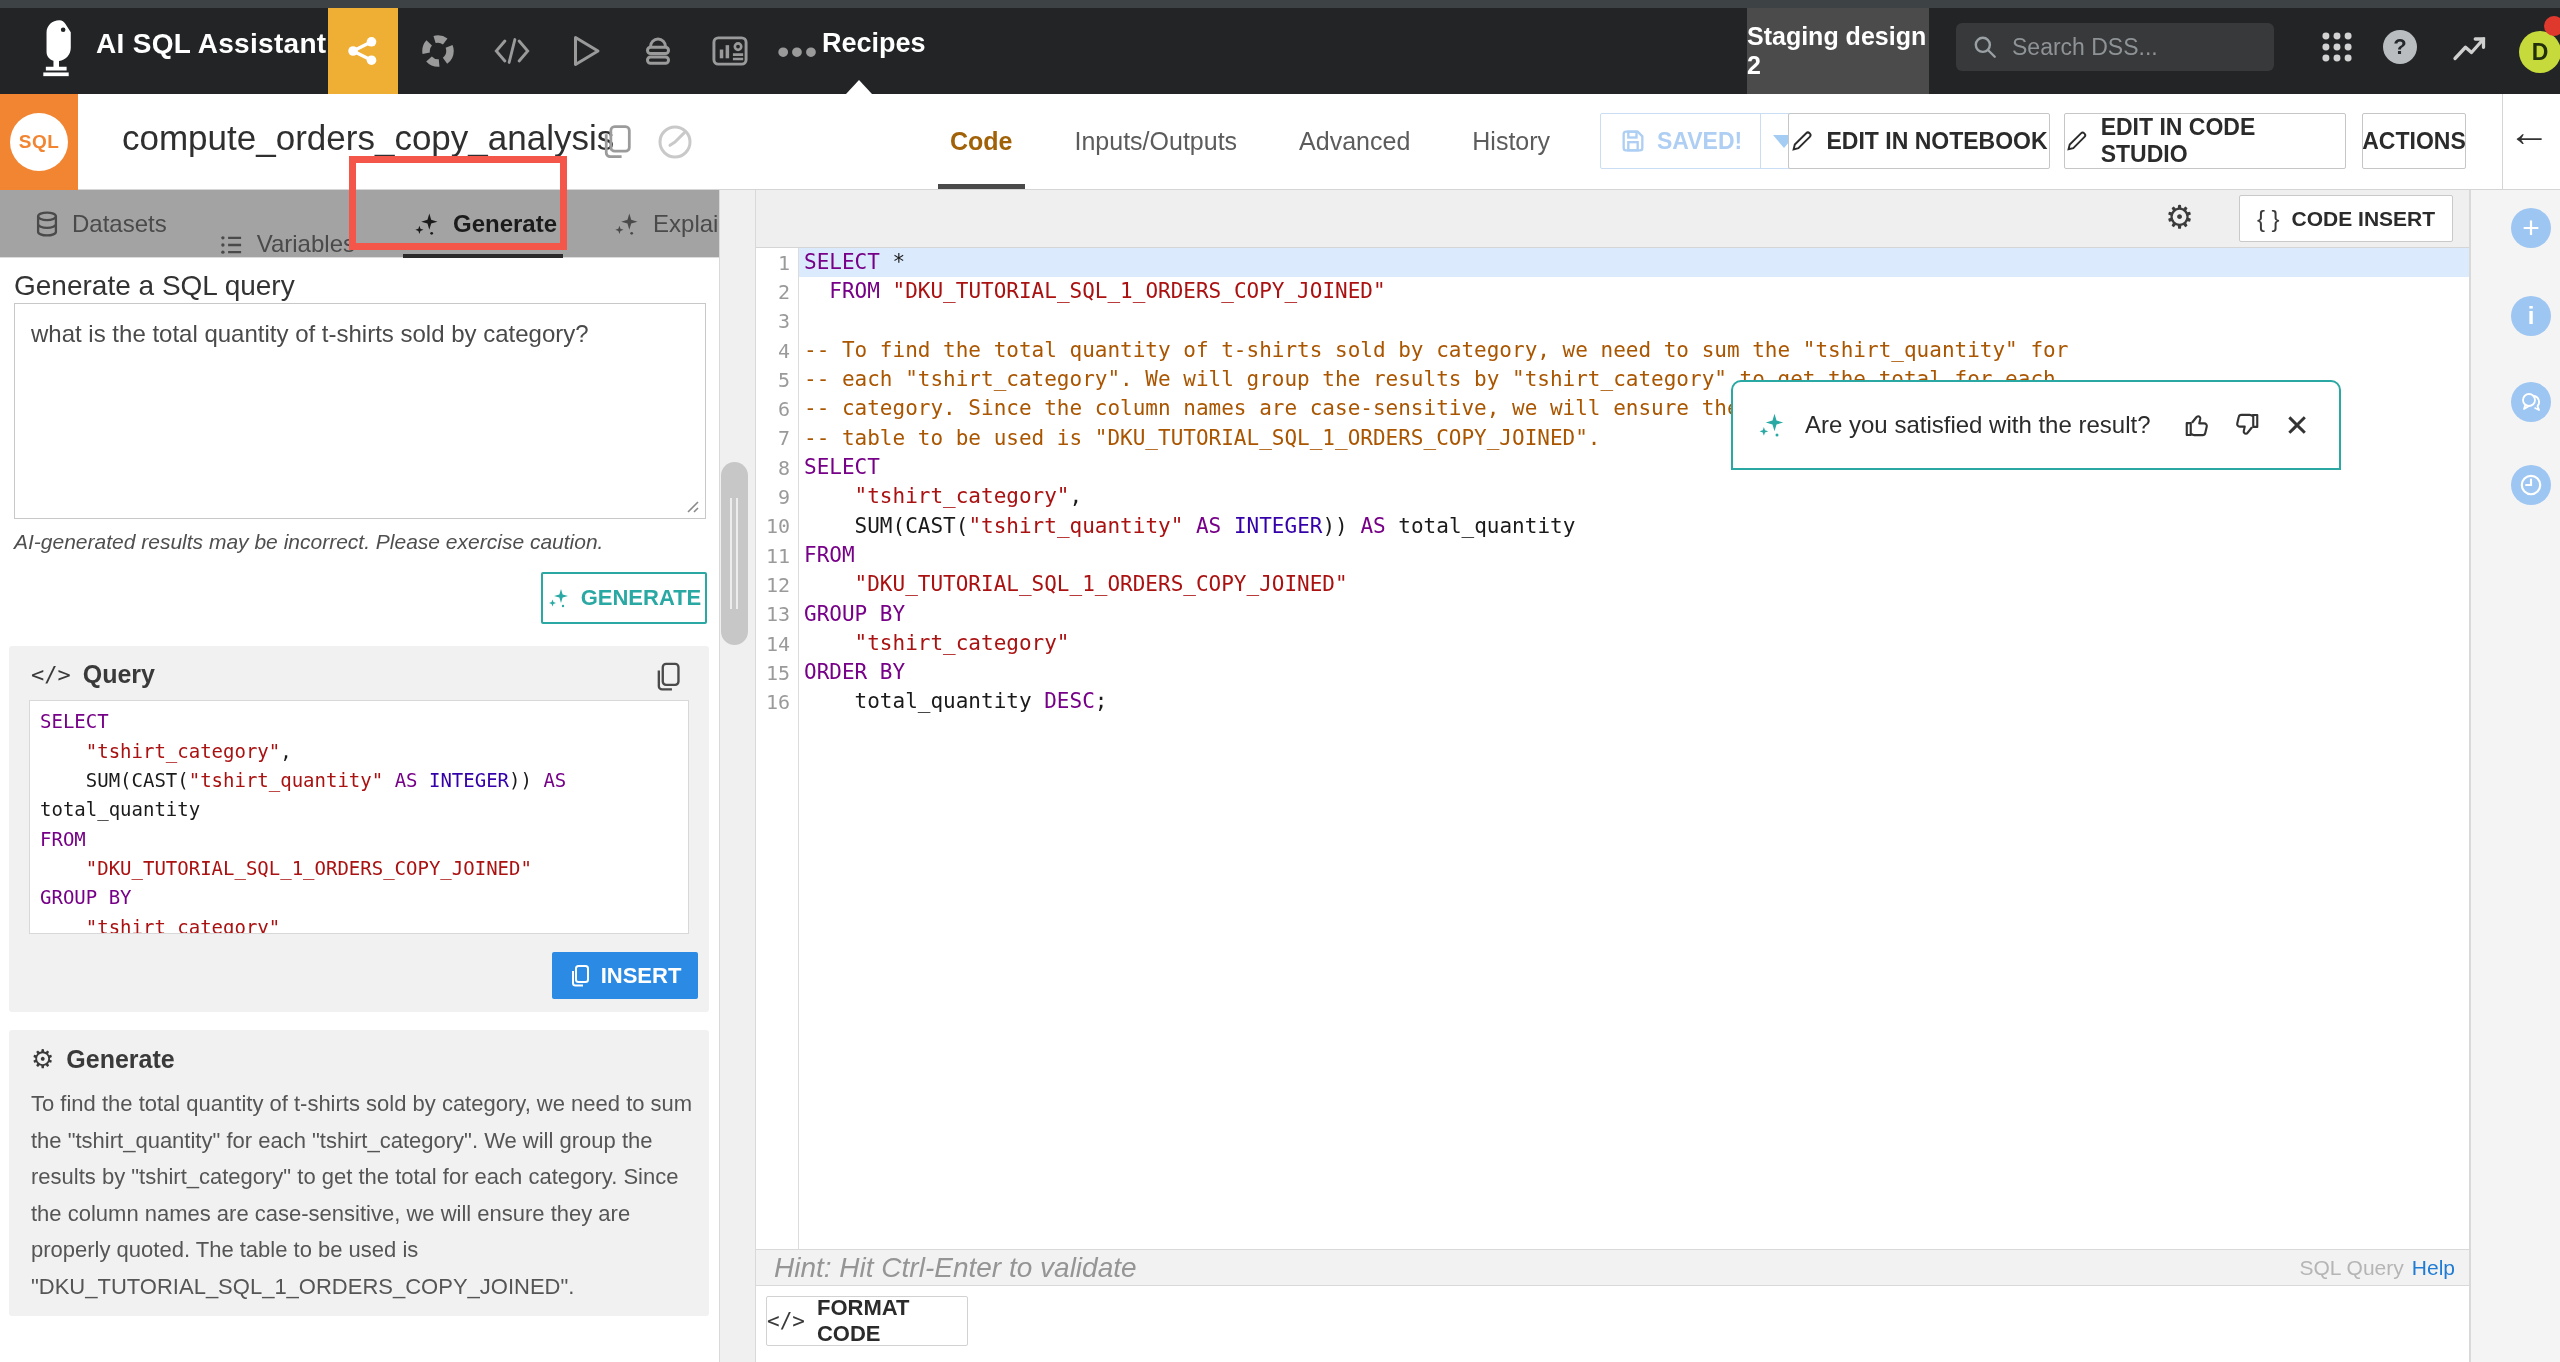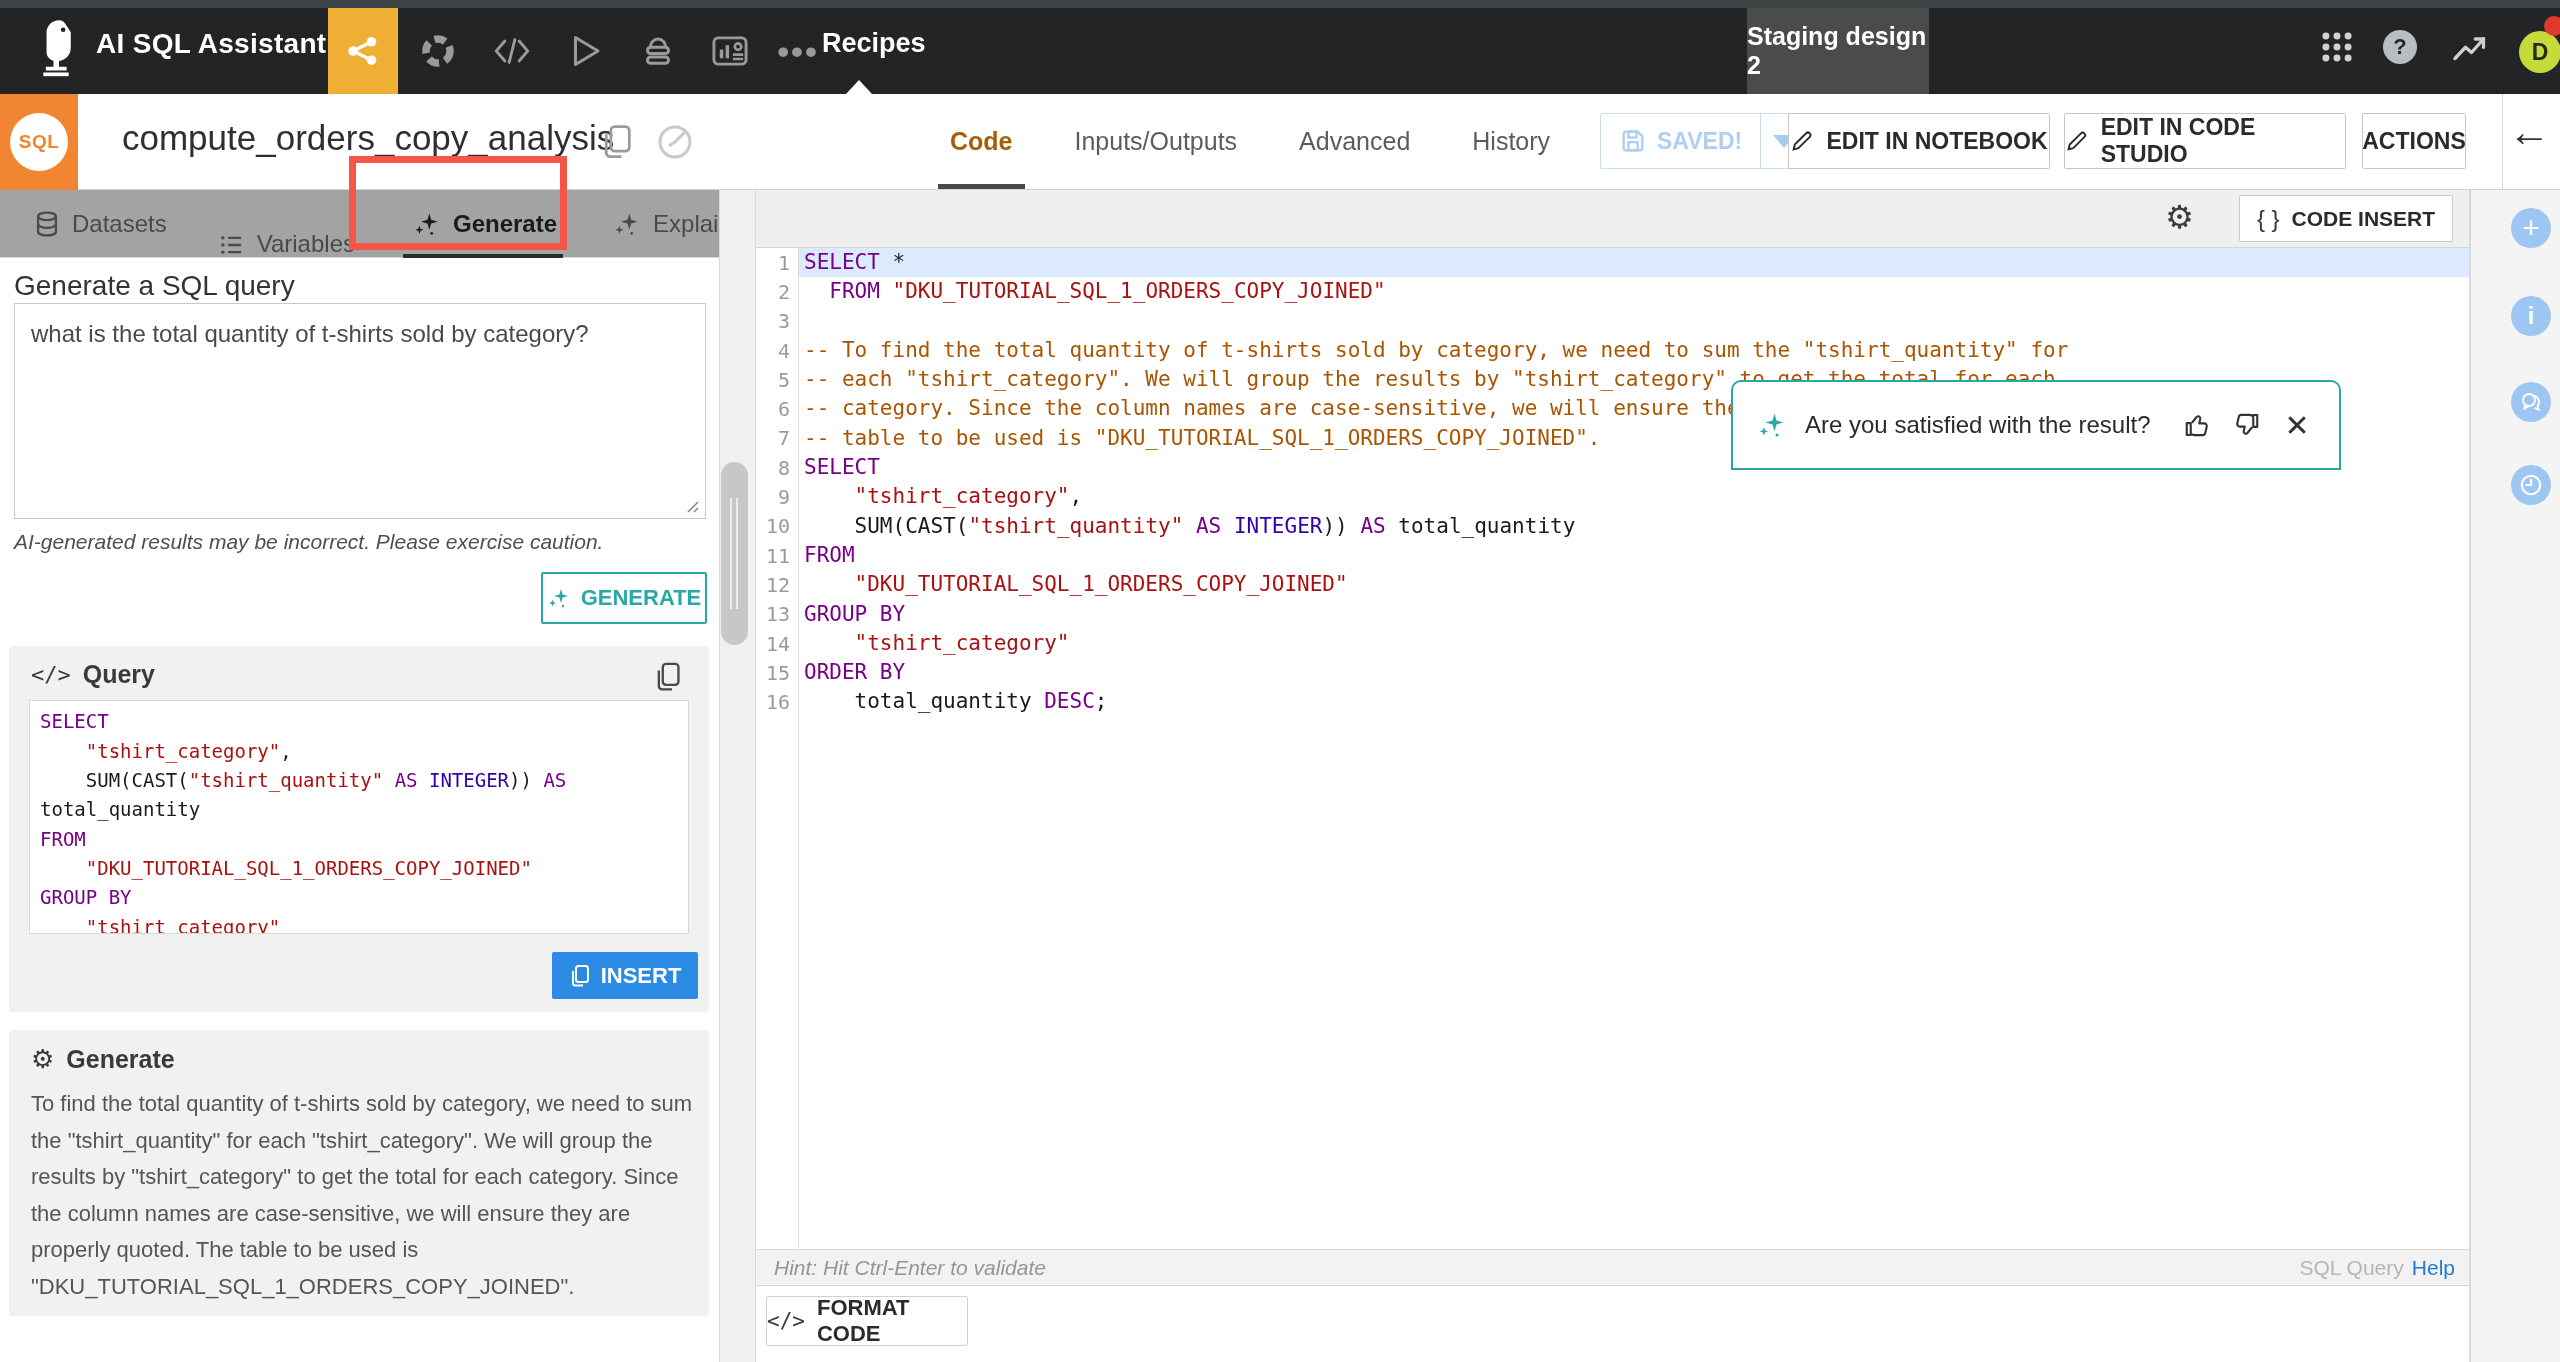--- a/index.html
+++ b/index.html
@@ -94,21 +94,21 @@
   .code-samples-btn .braces{font-weight:400;font-size:24px;color:#3a3a3a;}
   .editor{position:absolute;left:0;top:58px;width:1713px;height:1001px;background:#fff;overflow:hidden;}
   .code-row{display:flex;height:29.3px;align-items:center;}
   .code-row .ln{width:34px;text-align:right;padding-right:8px;flex:0 0 34px;color:#9a9a9a;
                 font-family:"DejaVu Sans Mono","Liberation Mono",monospace;font-size:20px;}
   .editor .gutter-line{position:absolute;left:42px;top:0;bottom:0;width:1px;background:#dcdcdc;}
   .editor .code-text{font-size:21px;line-height:29.3px;flex:1;padding-left:6px;}
   .editor .code-text.hl{background:#dbeafc;}
   .hintbar{position:absolute;left:0;top:1059px;width:1713px;height:37px;background:#f2f2f2;border-top:1px solid #d9d9d9;border-bottom:1px solid #d9d9d9;
            box-sizing:border-box;display:flex;align-items:center;justify-content:space-between;padding:0 14px 0 18px;}
-  .hint-text{font-size:21px;font-style:italic;color:#959595;}
+  .hint-text{font-size:28px;font-style:italic;color:#959595;}
   .help-area{font-size:21px;color:#b5b5b5;}
   .help-area a{color:#1f7bd4;text-decoration:none;margin-left:8px;cursor:pointer;}
   .bbar{position:absolute;left:0;top:1096px;width:1713px;height:76px;background:#ffffff;}
   .format-btn{position:absolute;left:10px;top:10px;width:202px;height:50px;background:#fff;border:1px solid #d2d2d2;border-radius:2px;
               display:flex;align-items:center;justify-content:center;gap:12px;font-size:22px;font-weight:700;color:#2b2b2b;box-sizing:border-box;cursor:pointer;}
   .format-btn .angle{font-weight:400;font-size:21px;color:#3a3a3a;font-family:"DejaVu Sans Mono",monospace;}
   .feedback{position:absolute;left:975px;top:190px;width:610px;height:90px;background:#fff;border:2px solid #2aa8a3;
             border-radius:10px 10px 0 0;box-sizing:border-box;display:flex;align-items:center;gap:18px;padding:0 24px;z-index:30;}
   .feedback .q{font-size:24px;color:#2b2b2b;white-space:nowrap;}
   .fb-ico{color:#333;cursor:pointer;display:flex;align-items:center;}
@@ -175,20 +175,27 @@
         <path d="M15 13.5 h7 M15 16.5 h7" stroke="#9a9a9a" stroke-width="1.8"></path>
       </svg>
     </div>
     <div class="nav-ico" style="left:768px;color:#9a9a9a;font-size:34px;font-weight:700;letter-spacing:2px;">•••</div>
 
     <div class="nav-page">Recipes</div>
     <div class="nav-caret"></div>
 
     <div class="proj-chip">Staging design 2</div>
 
+    <div class="searchbox">
+      <svg width="26" height="26" viewBox="0 0 24 24">
+        <circle cx="10" cy="10" r="6.5" fill="none" stroke="#9aa0a3" stroke-width="2.2"></circle>
+        <path d="M15 15 L21 21" stroke="#9aa0a3" stroke-width="2.2" stroke-linecap="round"></path>
+      </svg>
+      <input type="text" placeholder="Search DSS..." style="">
+    </div>
 
     <svg class="grid-ico" width="38" height="38" viewBox="0 0 24 24">
       <g fill="#d2d2d2">
           <circle cx="5" cy="5" r="2.2"></circle>
           <circle cx="12" cy="5" r="2.2"></circle>
           <circle cx="19" cy="5" r="2.2"></circle>
       <circle cx="5" cy="12" r="2.2"></circle>
           <circle cx="12" cy="12" r="2.2"></circle>
           <circle cx="19" cy="12" r="2.2"></circle>
       <circle cx="5" cy="19" r="2.2"></circle>

